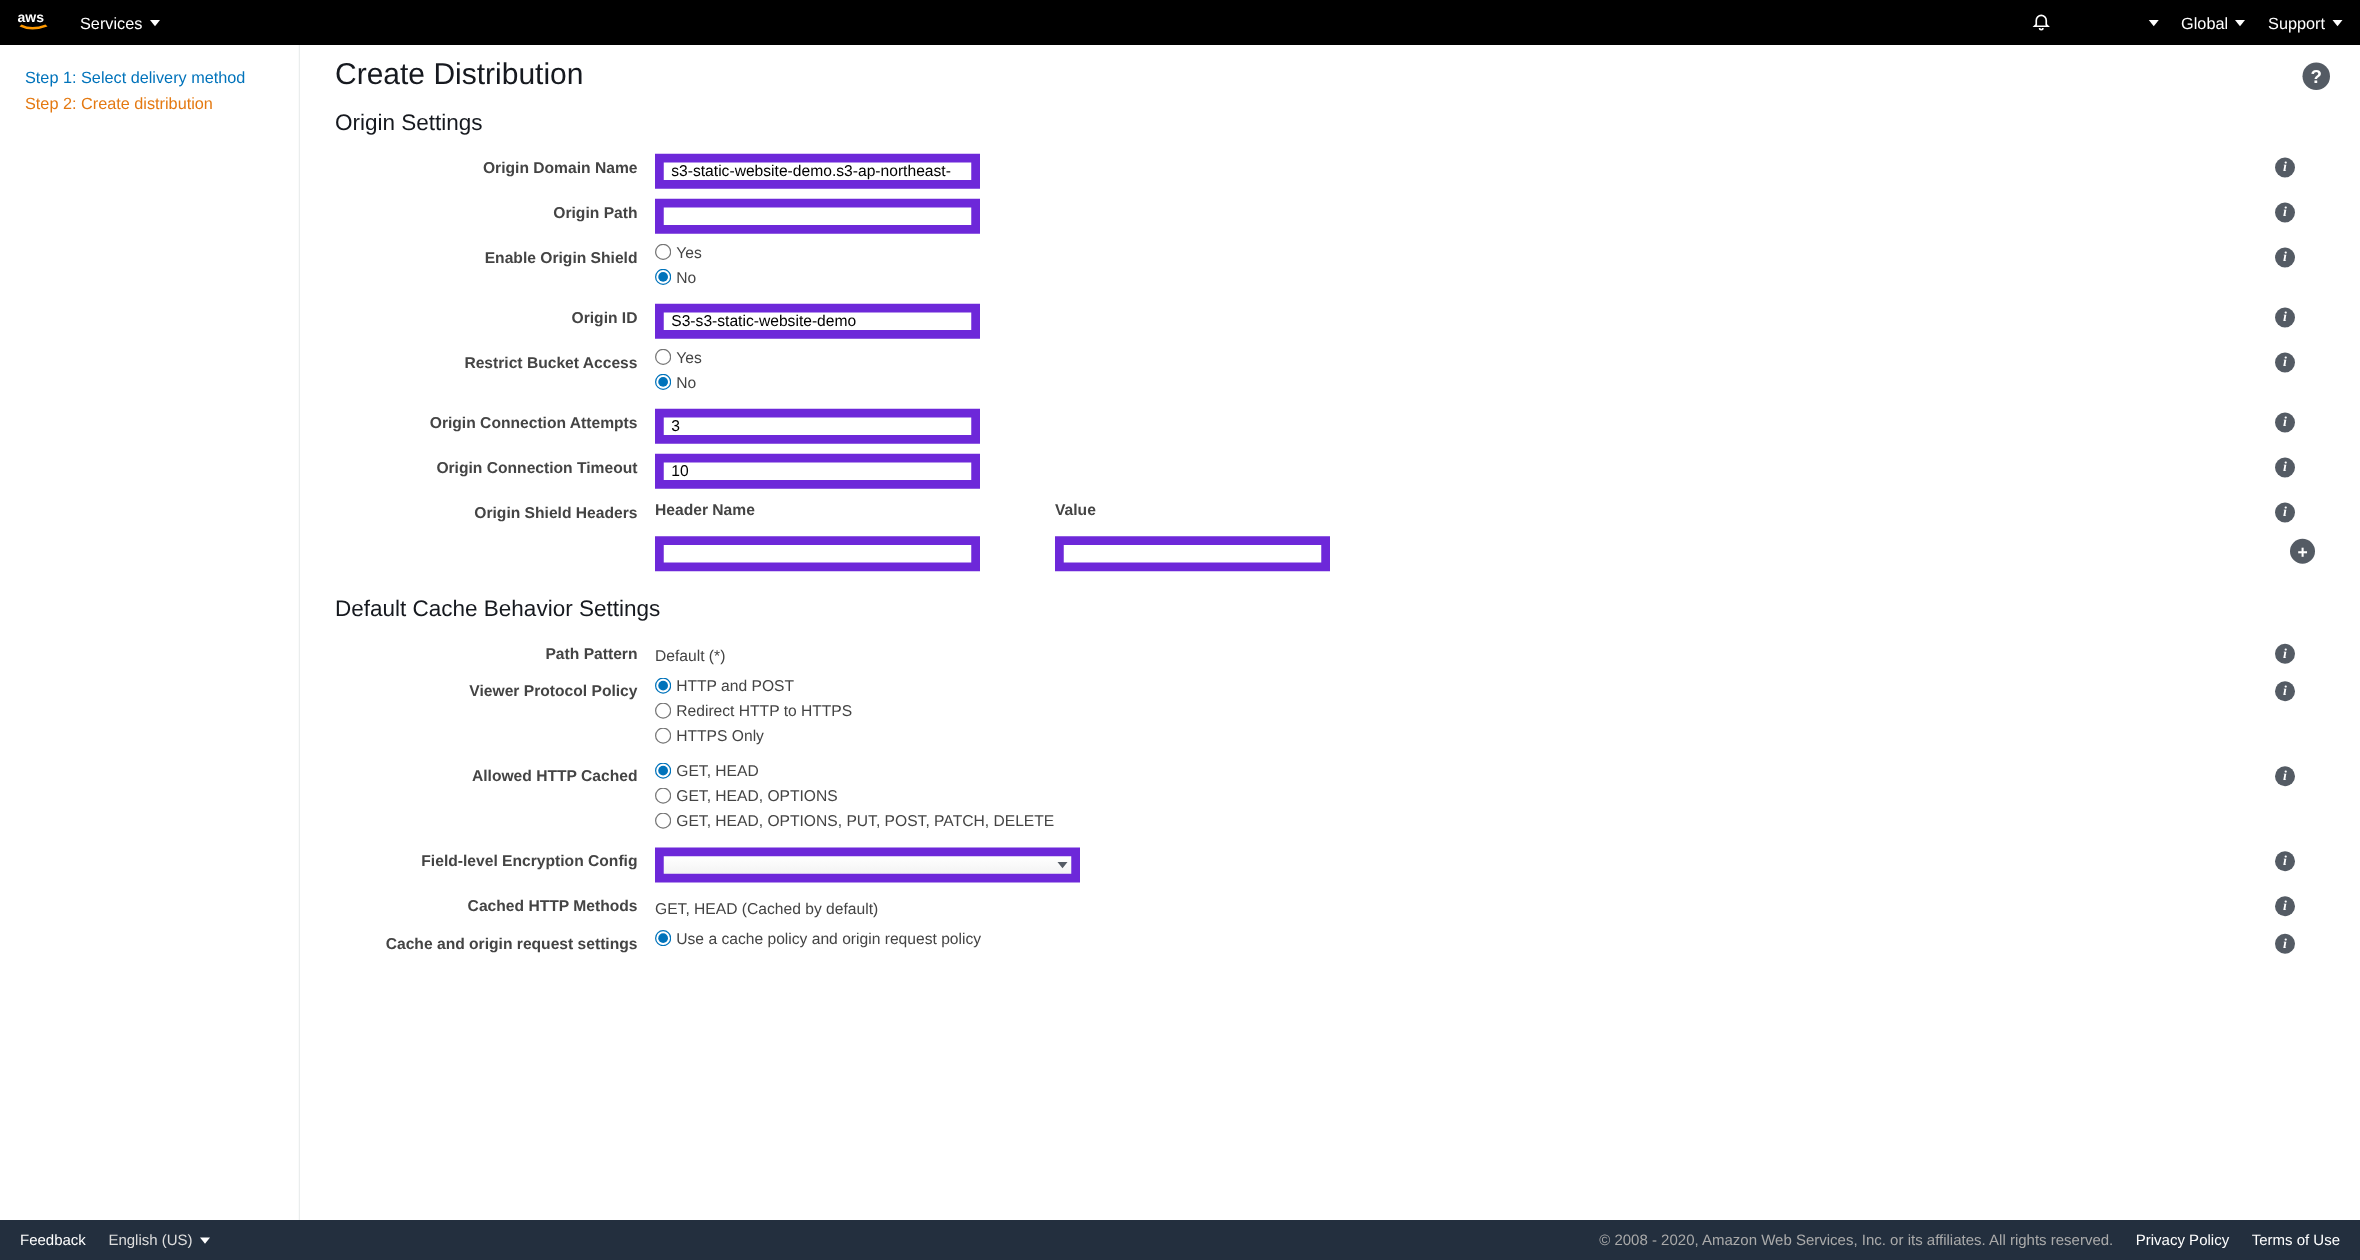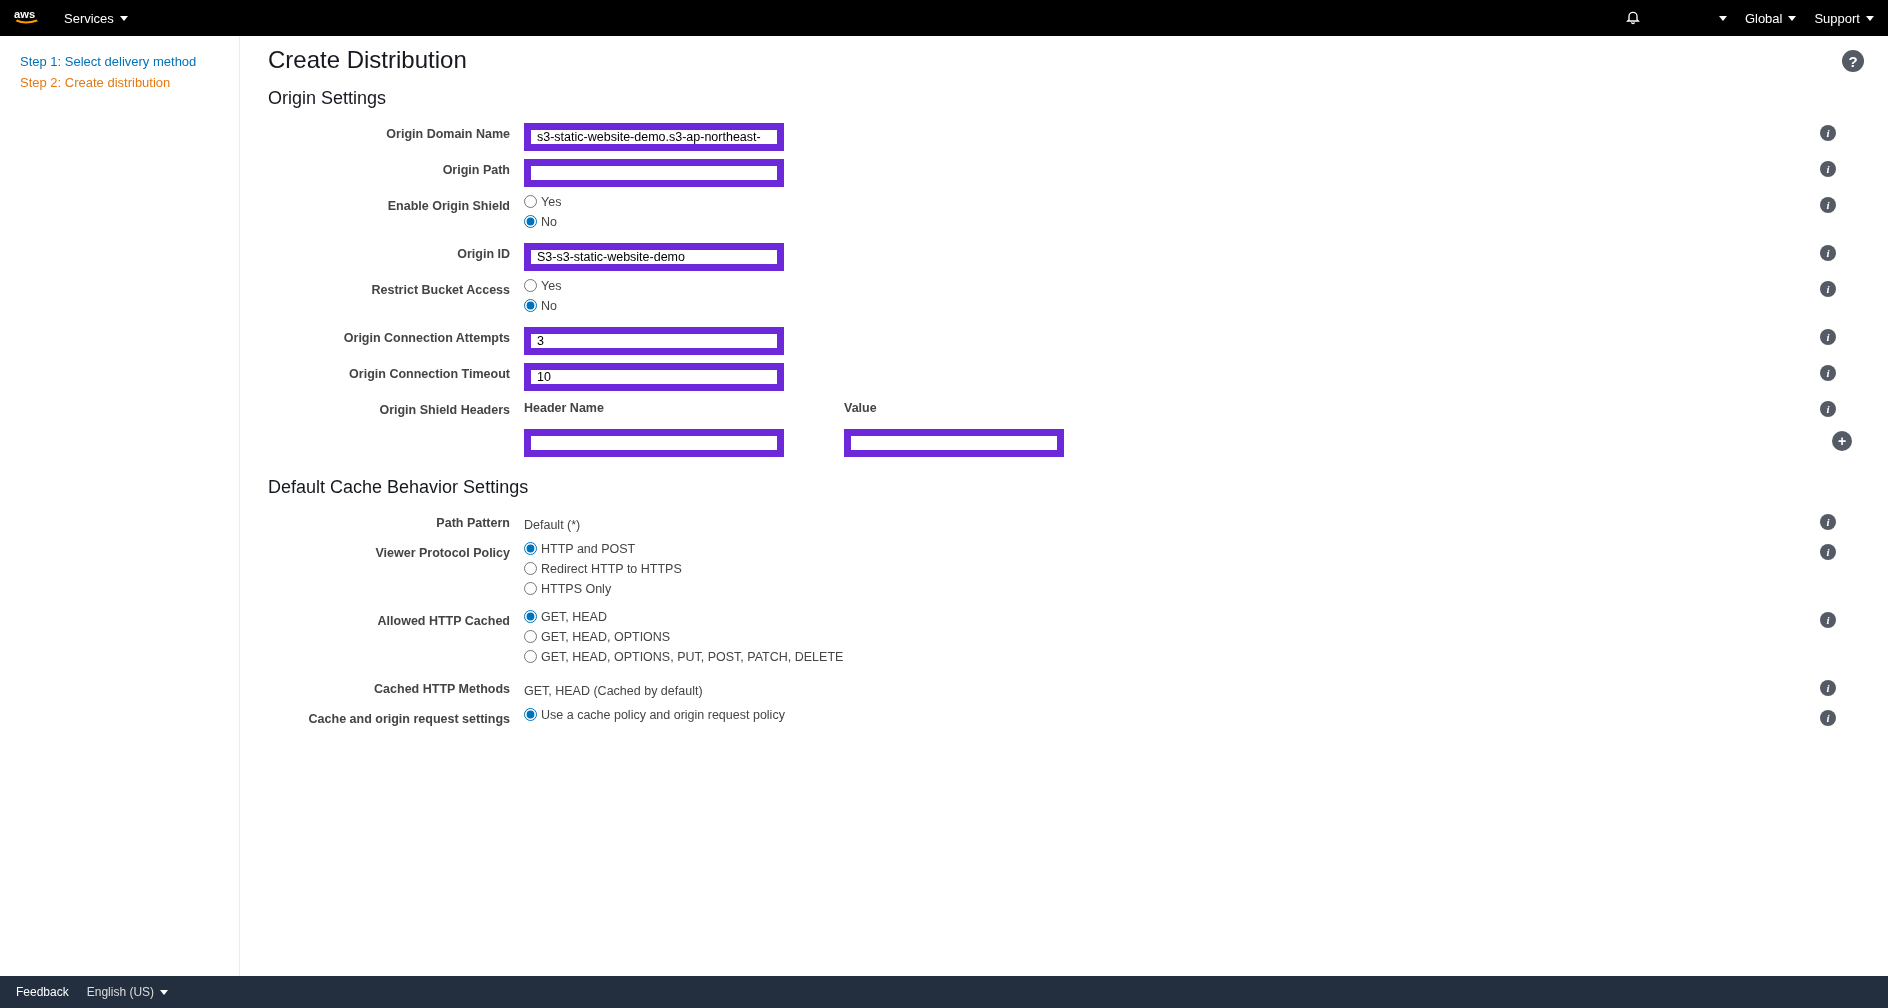--- a/index.html
+++ b/index.html
@@ -203,20 +203,30 @@
                 <span>GET, HEAD, OPTIONS</span>
               </label>
           <label class="radio-line">
                 <input type="radio" name="ahm" style="">
                 <span>GET, HEAD, OPTIONS, PUT, POST, PATCH, DELETE</span>
               </label>
         </td>
         <td class="info-cell"><span class="info-icon">i</span></td>
       </tr>
       <tr class="form-row">
+        <td class="label-cell">Field-level Encryption Config</td>
+        <td class="input-cell" colspan="3">
+          <span class="select-wrap">
+            <select class="select-input"><option></option></select>
+            <span class="caret sel-caret" style="border-top-color:#545b64"></span>
+          </span>
+        </td>
+        <td class="info-cell"><span class="info-icon">i</span></td>
+      </tr>
+      <tr class="form-row">
         <td class="label-cell">Cached HTTP Methods</td>
         <td class="input-cell" colspan="3"><span class="static-text">GET, HEAD (Cached by default)</span></td>
         <td class="info-cell"><span class="info-icon">i</span></td>
       </tr>
       <tr class="form-row">
         <td class="label-cell">Cache and origin request settings</td>
         <td class="input-cell" colspan="3">
           <label class="radio-line">
                 <input type="radio" name="cors" checked="" style="">
                 <span>Use a cache policy and origin request policy</span>
@@ -230,13 +240,18 @@
 </div>
 
 <div class="footer">
   <div class="footer-left">
     <a href="#">Feedback</a>
     <div class="lang">
       <span>English (US)</span>
       <span class="caret"></span>
     </div>
   </div>
+  <div class="footer-right">
+    <span class="copyright">© 2008 - 2020, Amazon Web Services, Inc. or its affiliates. All rights reserved.</span>
+    <a href="#">Privacy Policy</a>
+    <a href="#">Terms of Use</a>
+  </div>
 </div>
 
 </body></html>

